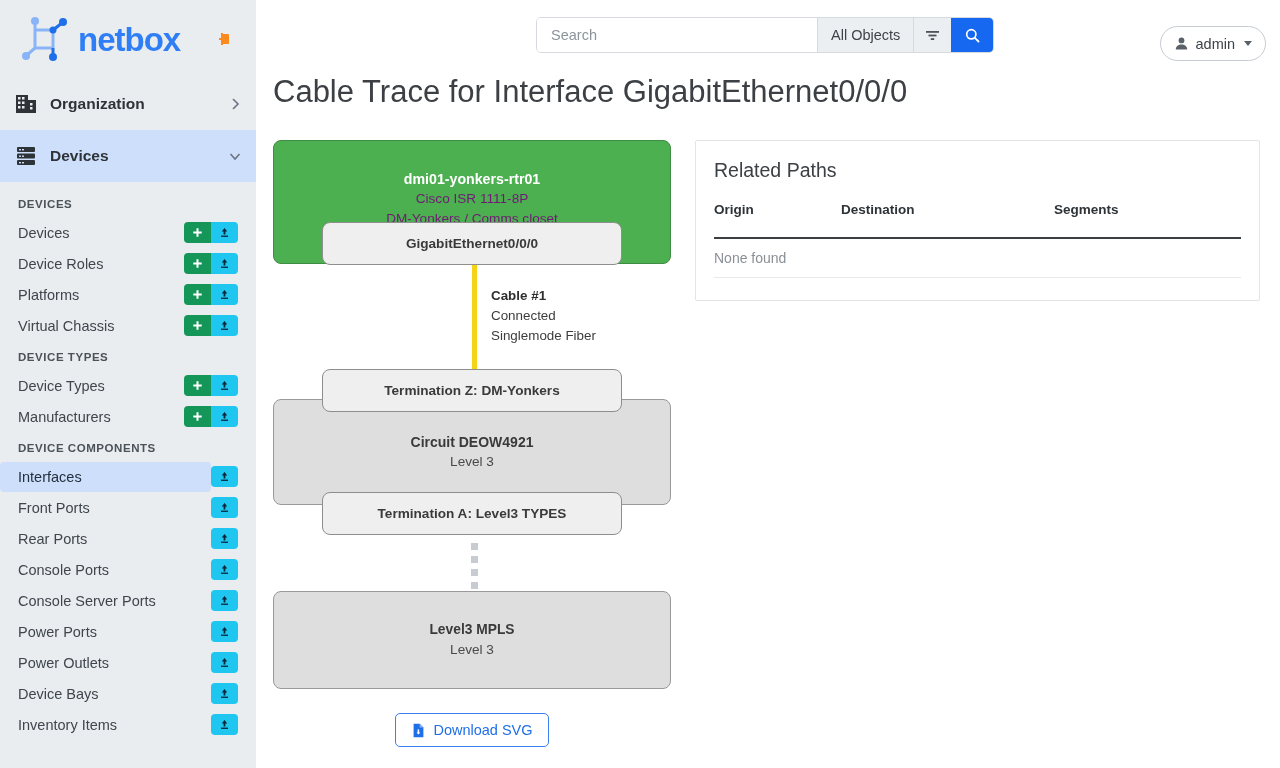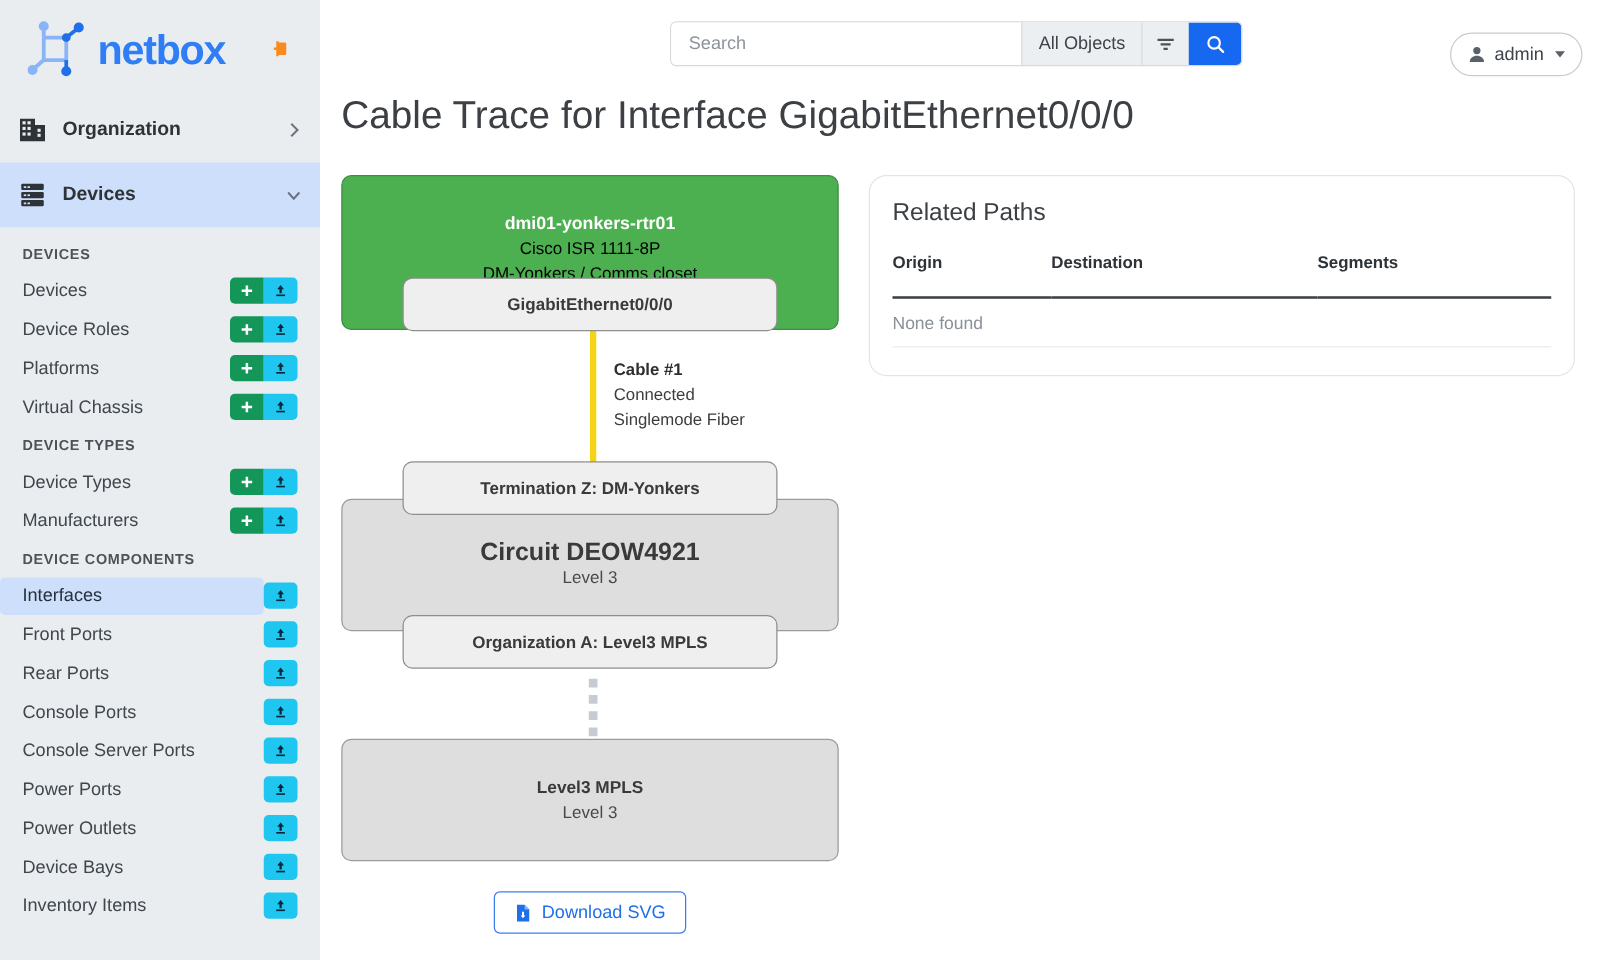--- a/index.html
+++ b/index.html
@@ -138,21 +138,21 @@
     border: 1px solid #9a9a9a;
     border-radius: 8px;
     text-align: center;
   }
   .node-device {
     background: #4caf50; border-color: #3f8c43;
     padding: 28px 12px 34px;
     position: relative; z-index: 1;
   }
   .node-device .n-title { color: #fff; font-size: 14.2px; font-weight: 700; line-height: 20px; }
-  .node-device .n-sub { color: #000000; font-size: 13.6px; line-height: 20px; }
+  .node-device .n-sub { color: #701a75; font-size: 13.6px; line-height: 20px; }
 
   .node-term {
     background: #efefef; border-color: #8e8e8e;
     width: 300px; margin: 0 auto;
     padding: 13px 10px;
     font-size: 13.6px; font-weight: 700; color: #3a3a3a;
     position: relative; z-index: 3;
   }
   .iface-box { margin-top: -42px; }
 
@@ -169,21 +169,21 @@
   .cable-info .c-line { font-size: 13.4px; color: #3d3d3d; }
 
   .circuit-stack { position: relative; }
   .circuit-box {
     background: #dedede; border: 1px solid #9a9a9a; border-radius: 8px;
     padding: 32px 10px 32px;
     text-align: center;
     position: relative; z-index: 1;
     margin-top: -13px;
   }
-  .circuit-box .n-title { font-size: 20px; font-weight: 700; color: #3a3a3a; line-height: 20px; }
+  .circuit-box .n-title { font-size: 14px; font-weight: 700; color: #3a3a3a; line-height: 20px; }
   .circuit-box .n-sub { font-size: 13.6px; color: #4a4a4a; line-height: 20px; }
   .term-z { margin-bottom: -13px; }
   .term-a { margin-top: -13px; }
 
   .dotted-seg { height: 56px; position: relative; }
   .dotted-seg i {
     position: absolute; left: 198px;
     width: 7px; height: 7px; background: #c7ccd2; display: block;
   }
   .dotted-seg i:nth-child(1) { top: 8px; }
@@ -207,21 +207,21 @@
   }
   .dl-btn svg { width: 15px; height: 15px; }
 
   .trace-done {
     text-align: center; padding-top: 34px;
     font-size: 30px; color: #2e7d4f; font-weight: 400;
   }
 
   
   .card {
-    border: 1px solid #e2e5e8; border-radius: 14px;
+    border: 1px solid #e2e5e8; border-radius: 2px;
     background: #fff; padding: 18px 18px 22px;
   }
   .card-title { font-size: 19.5px; color: #3c4044; font-weight: 400; padding-bottom: 16px; }
   table.paths { width: 100%; border-collapse: collapse; }
   table.paths th {
     text-align: left; font-size: 13.5px; font-weight: 700; color: #2e3338;
     padding: 4px 0 20px; border-bottom: 2px solid #3a3f44;
   }
   table.paths th.c1 { width: 127px; }
   table.paths th.c2 { width: 213px; }
@@ -564,21 +564,21 @@
 
         <div class="circuit-stack">
           <div class="node node-term term-z">
             <span>Termination Z: DM-Yonkers</span>
           </div>
           <div class="circuit-box">
             <div class="n-title">Circuit DEOW4921</div>
             <div class="n-sub">Level 3</div>
           </div>
           <div class="node node-term term-a">
-            <span>Organization A: Level3 MPLS</span>
+            <span>Termination A: Level3 TYPES</span>
           </div>
         </div>
 
         <div class="dotted-seg">
           <i></i>
           <i></i>
           <i></i>
           <i></i>
         </div>
 

